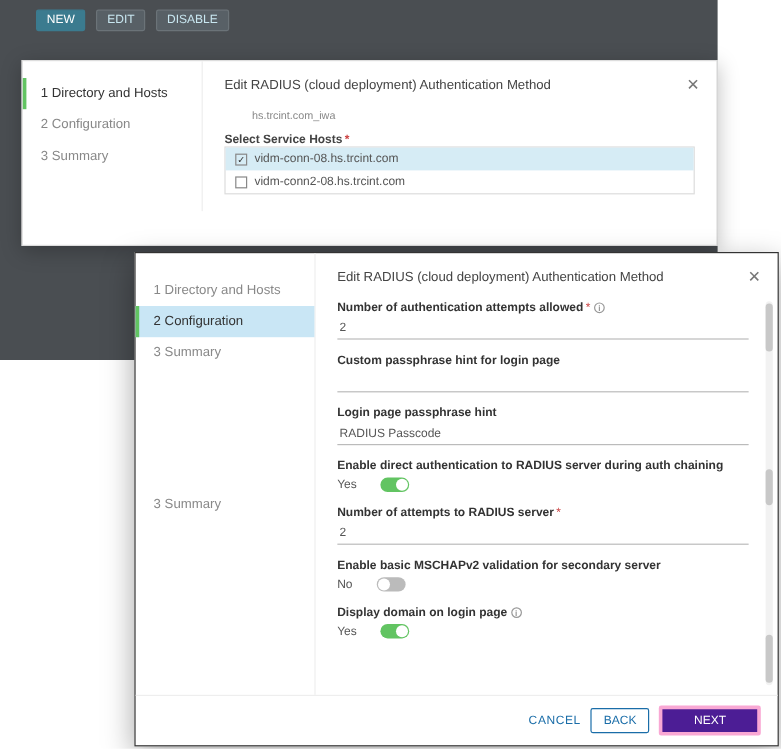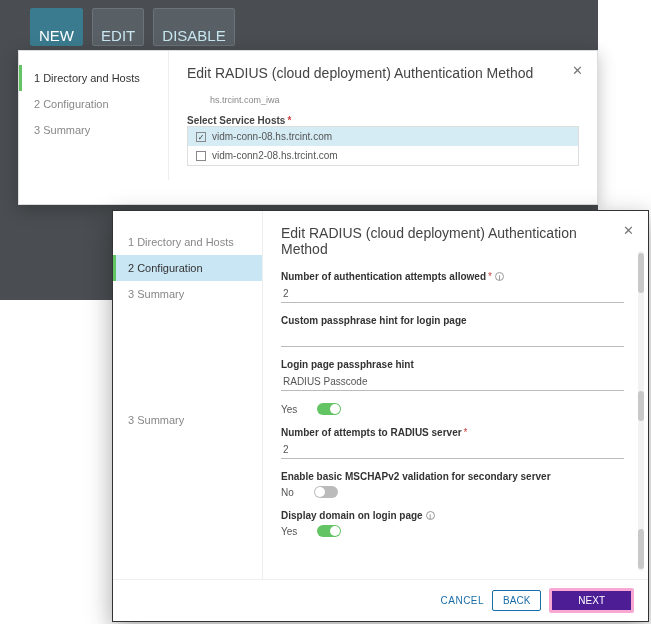--- a/index.html
+++ b/index.html
@@ -19,25 +19,25 @@
     position: absolute;
     top: 0; left: 0;
     width: 598px;
     height: 35px;
     background: #4a4e52;
     padding: 8px 30px;
   }
   .top-strip .btn {
     display: inline-block;
     height: 18px;
-    font-size: 15px;
+    font-size: 10px;
     color: #c8e6f0;
     border: 1px solid #6b7378;
     background: #586066;
-    padding: 18px 8px;
+    padding: 2px 8px;
     margin-right: 6px;
     border-radius: 2px;
   }
   .top-strip .btn.primary {
     background: #3b7b8f;
     border-color: #3b7b8f;
     color: #fff;
   }
   
   .modal-back {
@@ -81,21 +81,21 @@
   }
   .step.active.hl { background: #c9e6f5; }
   .content {
     flex: 1;
     padding: 14px 18px;
     overflow: hidden;
     position: relative;
   }
   .modal-front .content { padding-right: 24px; }
   .dlg-title {
-    font-size: 14px;
+    font-size: 11px;
     color: #444;
     margin: 0 0 14px 0;
   }
   .close-x {
     position: absolute;
     top: 12px; right: 14px;
     font-size: 13px;
     color: #777;
     cursor: pointer;
   }
@@ -281,20 +281,21 @@
         </div>
         <div class="ffld">
           <div class="ffld-label">Custom passphrase hint for login page</div>
           <input class="ffld-input" value="" style="">
         </div>
         <div class="ffld">
           <div class="ffld-label">Login page passphrase hint</div>
           <input class="ffld-input" value="RADIUS Passcode" style="">
         </div>
         <div class="ffld">
+          <div class="ffld-label">Enable direct authentication to RADIUS server during auth chaining</div>
           <div class="toggle-row">
             <span class="toggle-lbl">Yes</span>
             <span class="toggle on"></span>
           </div>
         </div>
         <div class="ffld">
           <div class="ffld-label"><span>Number of attempts to RADIUS server</span><span class="req">*</span></div>
           <input class="ffld-input" value="2" style="">
         </div>
         <div class="ffld">

